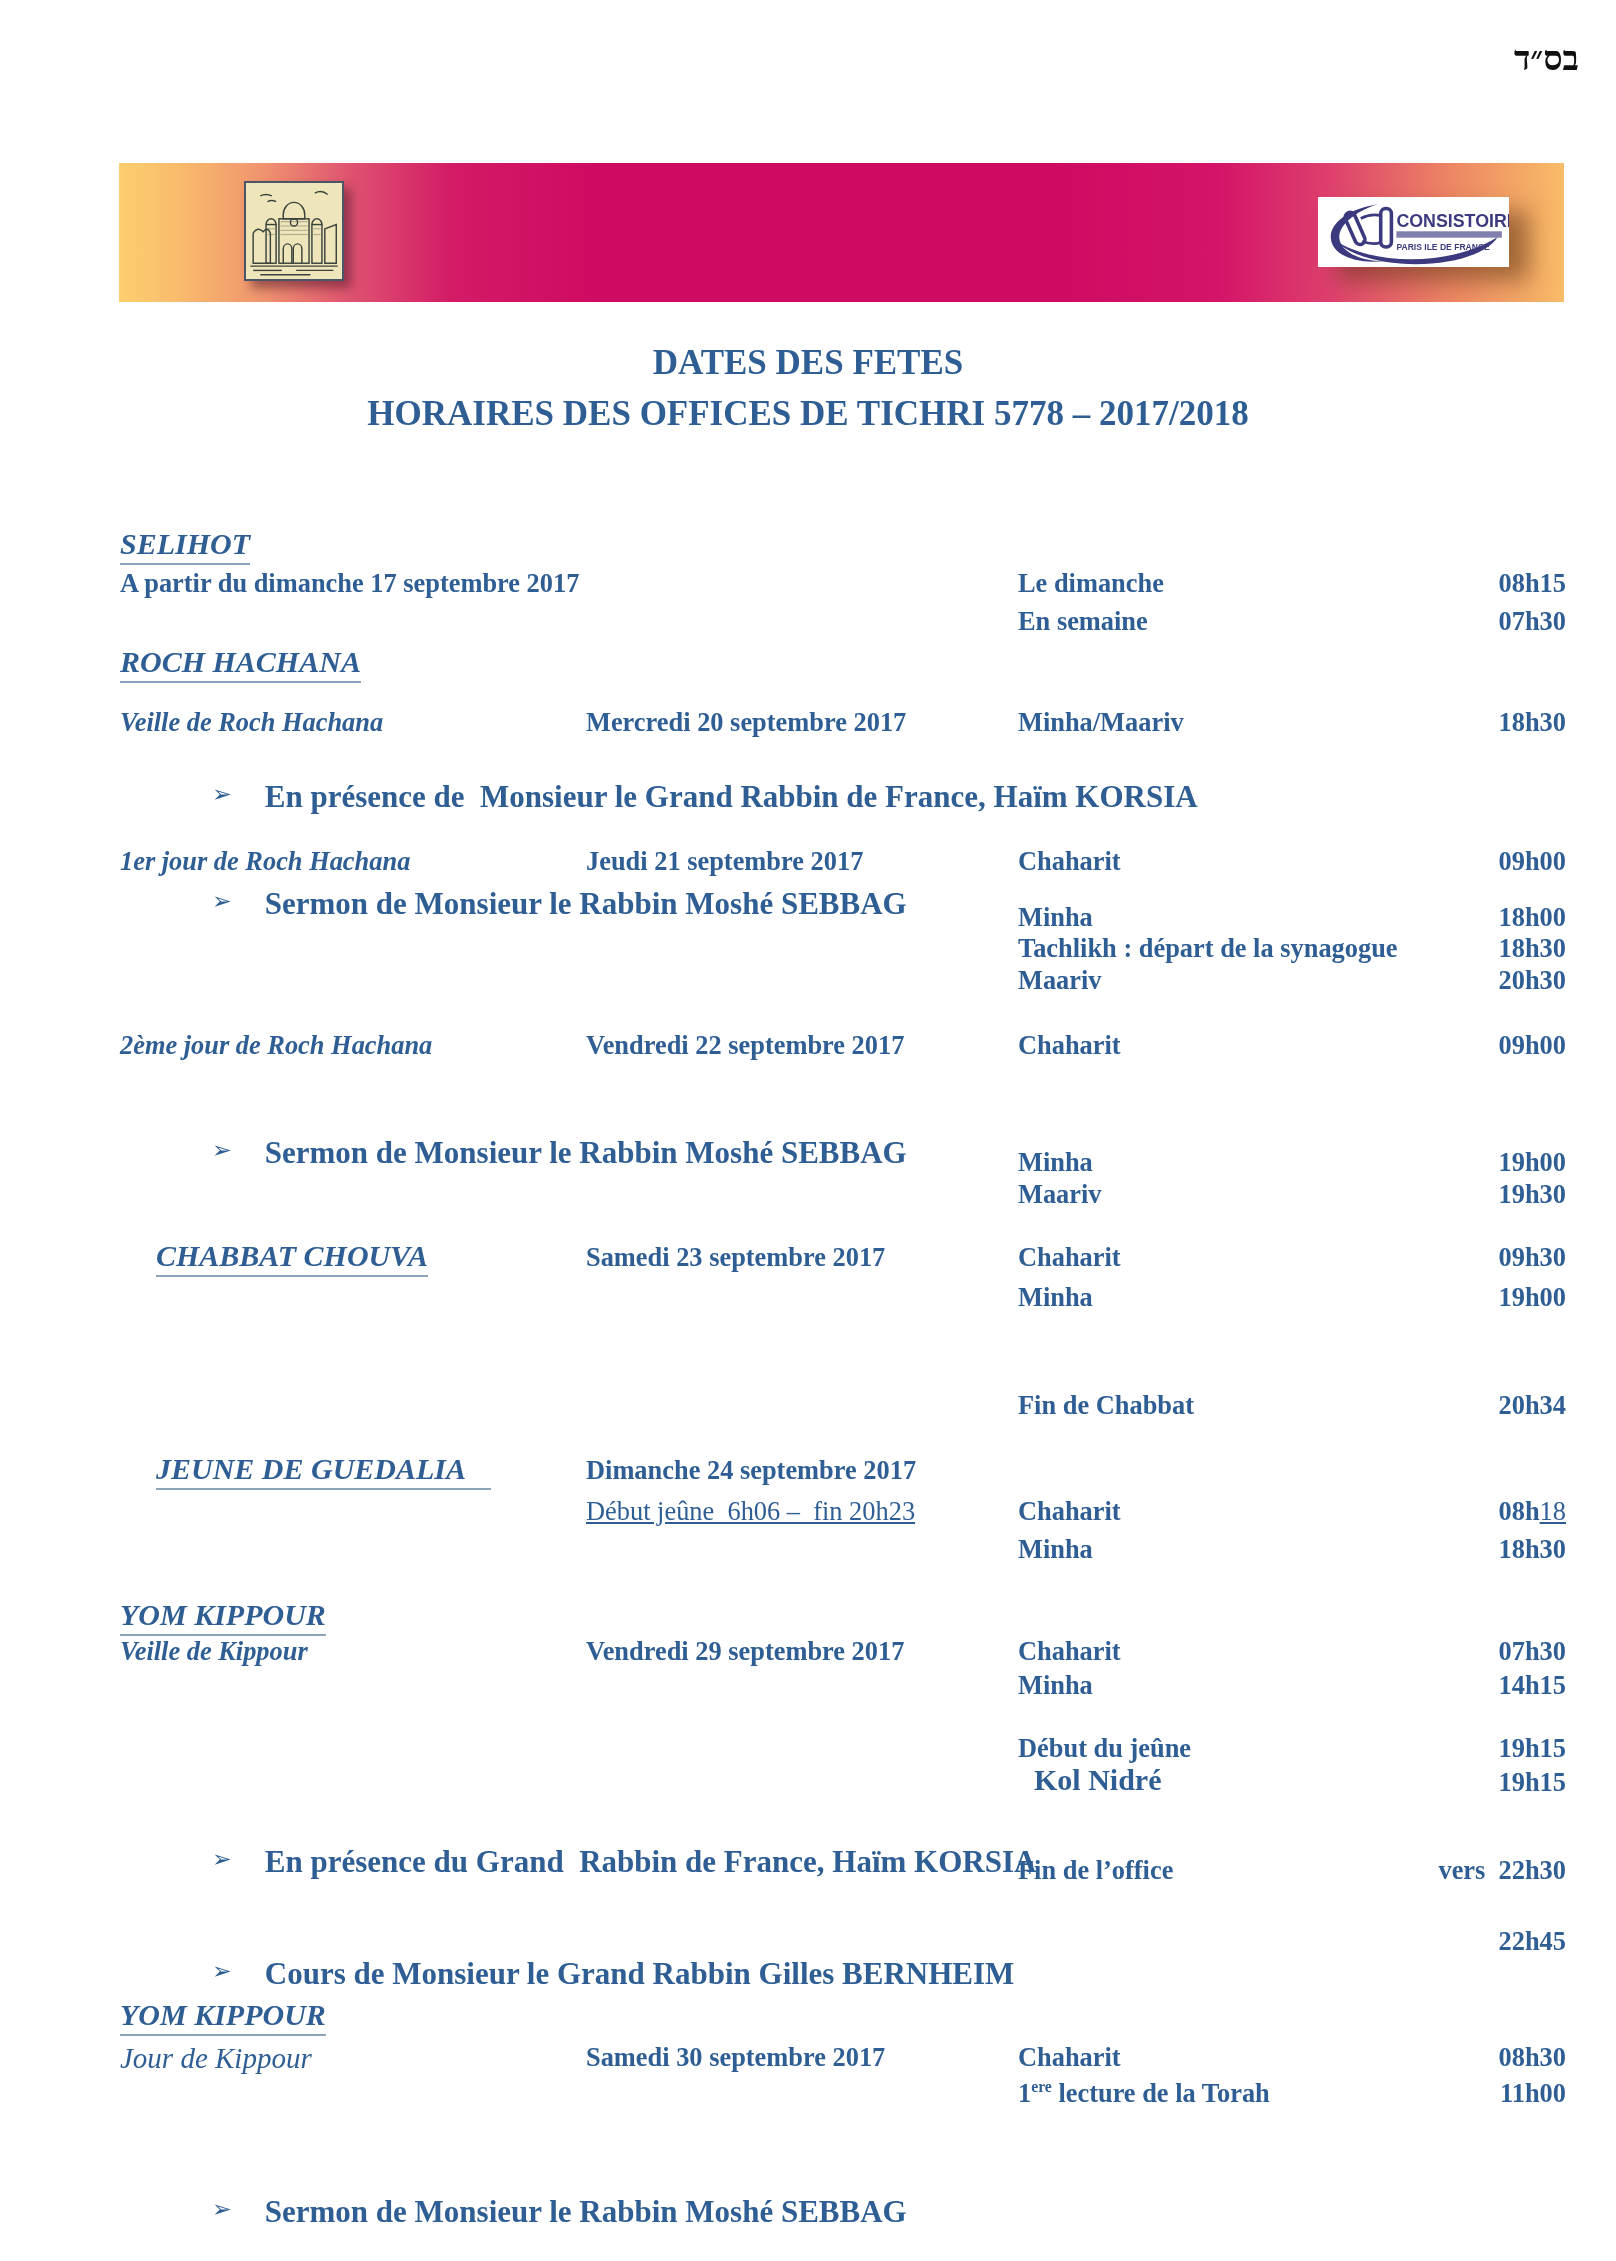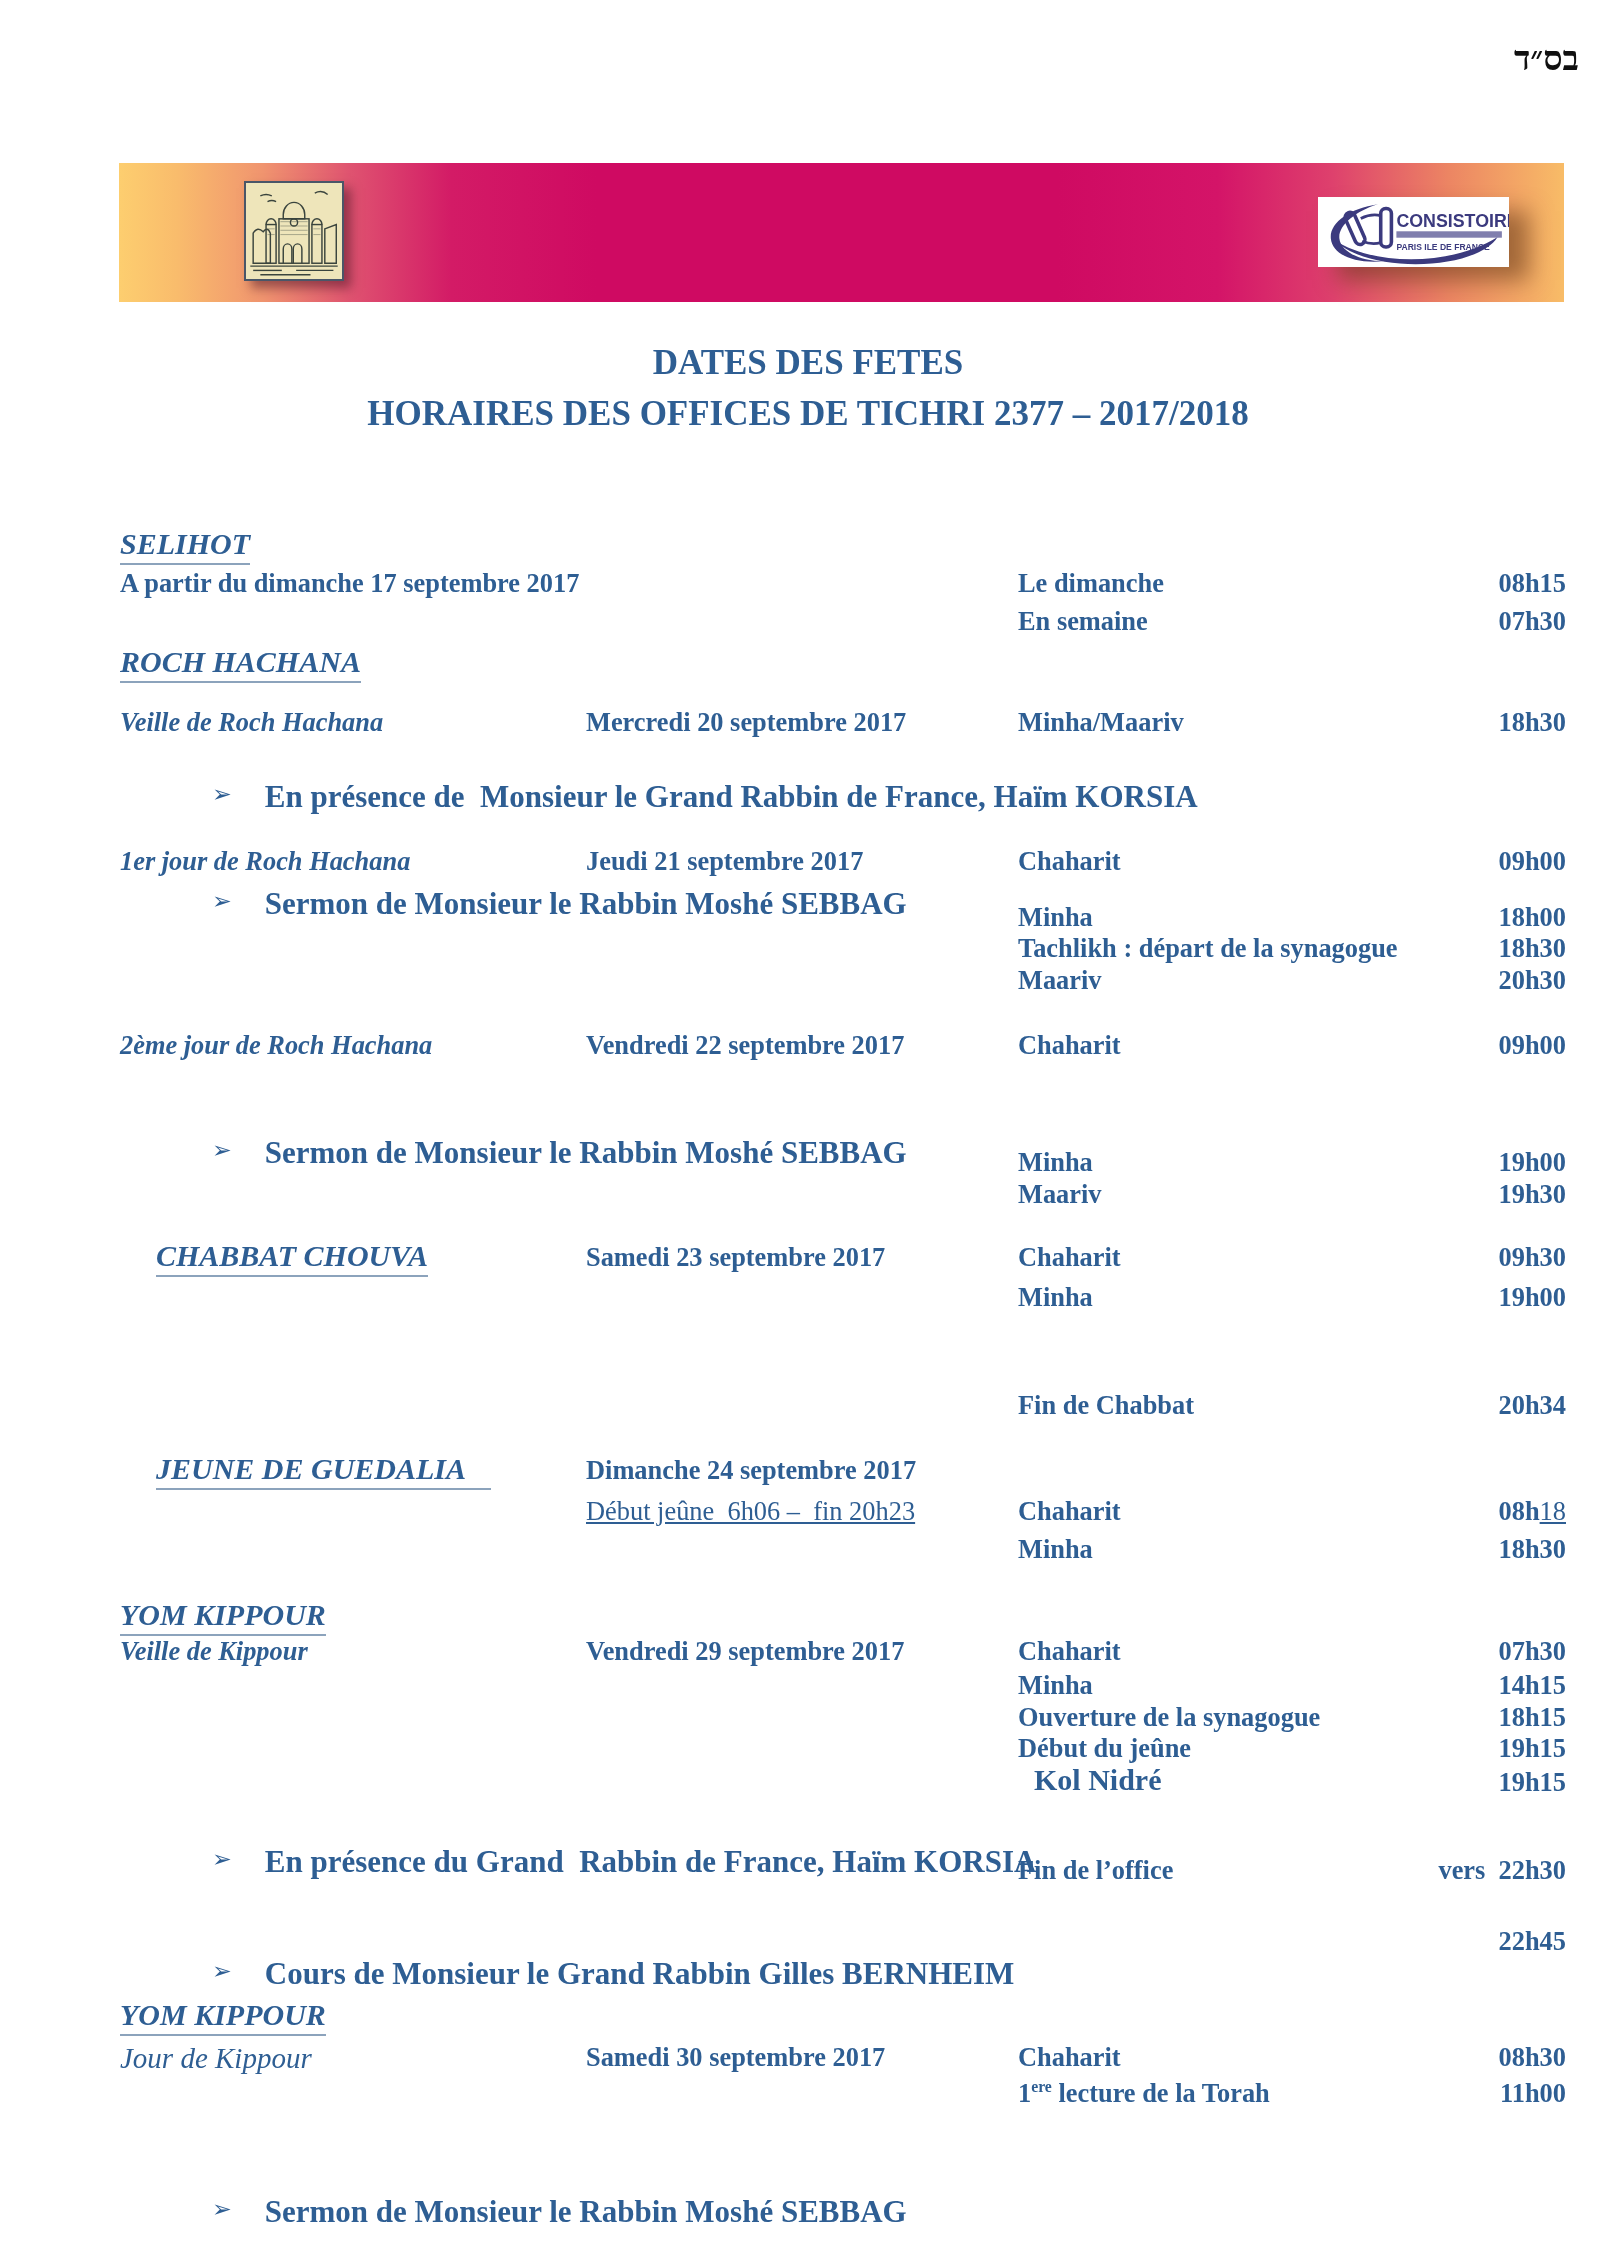--- a/index.html
+++ b/index.html
@@ -104,21 +104,21 @@
           </g>
         <path d="M60,30 C72,24 80,24 88,26 M62,62 C72,66 80,66 88,64" stroke="#3B3A7E" stroke-width="4" fill="none"></path>
         <text x="110" y="42" font-family="Liberation Sans, sans-serif" font-size="25" font-weight="bold" fill="#3B3A7E">CONSISTOIRE</text>
         <rect x="110" y="48" width="148" height="9" fill="#6A68A0" opacity="0.85"></rect>
         <text x="110" y="74" font-family="Liberation Sans, sans-serif" font-size="12" font-weight="bold" fill="#3B3A7E">PARIS ILE DE FRANCE</text>
       </svg>
     </div>
   </div>
 
   <div class="doc-title" style="top:343px">DATES DES FETES</div>
-  <div class="doc-title" style="top:394px">HORAIRES DES OFFICES DE TICHRI 2377 – 2017/2018</div>
+  <div class="doc-title" style="top:394px">HORAIRES DES OFFICES DE TICHRI 5778 – 2017/2018</div>
 
   <div class="sec" style="top:527px"><span class="u">SELIHOT</span></div>
   <div class="row" style="top:568px">
     <span class="cl np">A partir du dimanche 17 septembre 2017</span>
     <span class="co">Le dimanche</span>
     <span class="ct">08h15</span>
   </div>
   <div class="row" style="top:606px">
     <span class="co">En semaine</span>
     <span class="ct">07h30</span>
@@ -206,24 +206,20 @@
   <div class="row" style="top:1636px">
     <span class="cl">Veille de Kippour</span>
     <span class="cd">Vendredi 29 septembre 2017</span>
     <span class="co">Chaharit</span>
     <span class="ct">07h30</span>
   </div>
   <div class="row" style="top:1670px">
     <span class="co">Minha</span>
     <span class="ct">14h15</span>
   </div>
-  <div class="row" style="top:1702px">
-    <span class="co">Ouverture de la synagogue</span>
-    <span class="ct">18h15</span>
-  </div>
   <div class="row" style="top:1733px">
     <span class="co">Début du jeûne</span>
     <span class="ct">19h15</span>
   </div>
   <div class="row" style="top:1763px">
     <span class="co big42">Kol Nidré</span>
     <span class="ct" style="top:4.3px">19h15</span>
   </div>
   <div class="bullet" style="top:1808px">
     <span class="arrow">➢</span><span class="btext">En présence du Grand  Rabbin de France, Haïm KORSIA</span>

